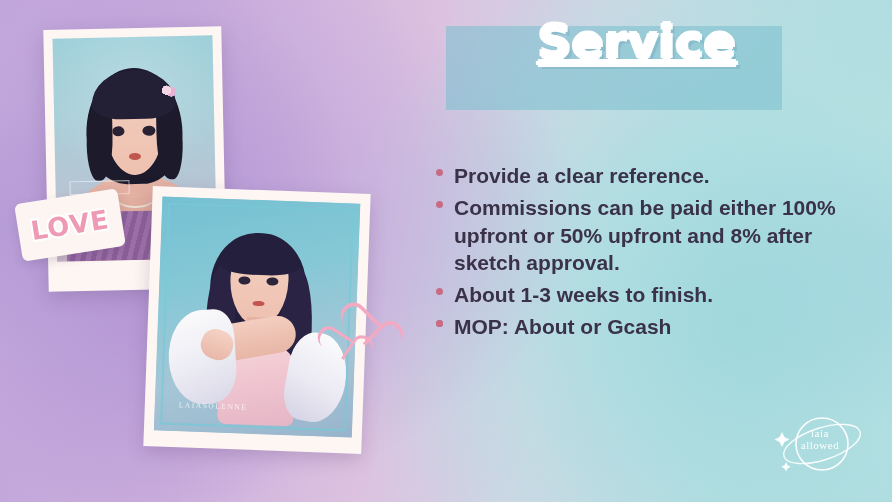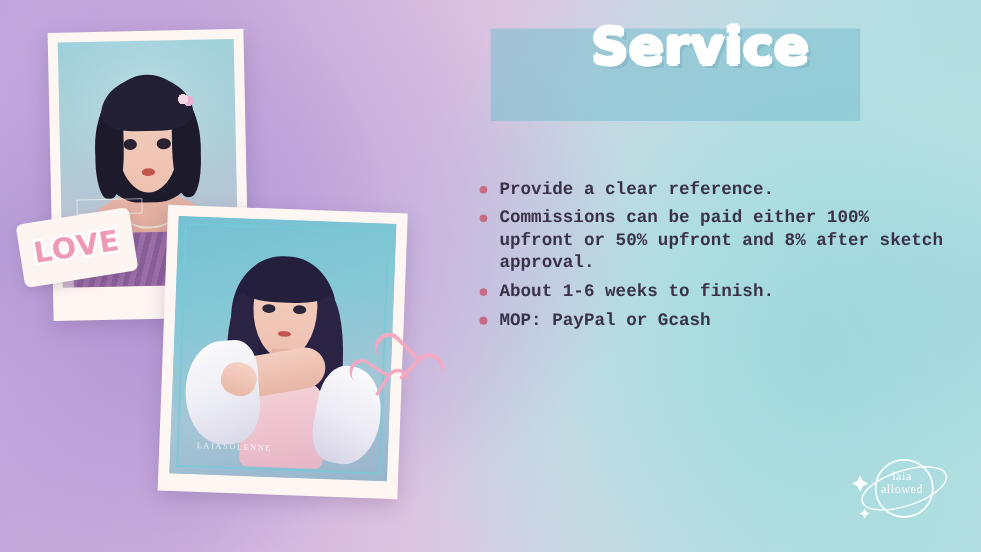--- a/index.html
+++ b/index.html
@@ -296,34 +296,34 @@
     font-family: "DejaVu Sans", sans-serif;
     font-weight: bold;
     font-size: 46px;
     line-height: 0.98;
     letter-spacing: 1px;
     color: #ffffff;
     text-shadow:
       -2px 0 0 #fff, 2px 0 0 #fff, 0 -2px 0 #fff, 0 2px 0 #fff,
       4px 4px 0 rgba(120,170,190,0.45);
   }
-  #title .l2 { margin-left: -6px; }
+  #title .l2 { margin-left: -6px; text-decoration: underline; }
 
   
   #terms {
     position: absolute;
     left: 432px; top: 162px;
     width: 432px;
   }
   .term {
     position: relative;
     padding-left: 22px;
     margin-bottom: 5px;
-    font-family: Liberation Mono, monospace;
-    font-size: 16px;
+    font-family: Liberation Sans, sans-serif;
+    font-size: 21px;
     line-height: 1.30;
     color: #3a3248;
     font-weight: 600;
   }
   .term .dot {
     position: absolute;
     left: 4px; top: 7px;
     width: 7px; height: 7px;
     border-radius: 50%;
     background: #c76c84;
@@ -420,28 +420,28 @@
     <div class="term">
       <span class="dot"></span>
       <span>Provide a clear reference.</span>
     </div>
     <div class="term">
       <span class="dot"></span>
       <span> Commissions can be paid either 100% upfront or 50% upfront and 8% after sketch approval.</span>
     </div>
     <div class="term">
       <span class="dot"></span>
-      <span>About 1-6 weeks to finish.</span>
+      <span>About 1-3 weeks to finish.</span>
     </div>
     <div class="term">
       <span class="dot"></span>
     </div>
     <div class="term">
       <span class="dot"></span>
-      <span>MOP: PayPal or Gcash</span>
+      <span>MOP: About or Gcash</span>
     </div>
   </div>
 
   <div id="logo">
     <svg viewBox="0 0 96 70">
       <ellipse cx="50" cy="34" rx="26" ry="26" fill="none" stroke="#ffffff" stroke-width="1.6" opacity="0.95"></ellipse>
       <ellipse cx="50" cy="34" rx="40" ry="16" fill="none" stroke="#ffffff" stroke-width="1.4" opacity="0.9" transform="rotate(-18 50 34)"></ellipse>
       <path d="M10 22 l2.5 5 5 2.5 -5 2.5 -2.5 5 -2.5 -5 -5 -2.5 5 -2.5 z" fill="#ffffff" opacity="0.95"></path>
       <path d="M14 52 l1.6 3.2 3.2 1.6 -3.2 1.6 -1.6 3.2 -1.6 -3.2 -3.2 -1.6 3.2 -1.6 z" fill="#ffffff" opacity="0.9"></path>
     </svg>

